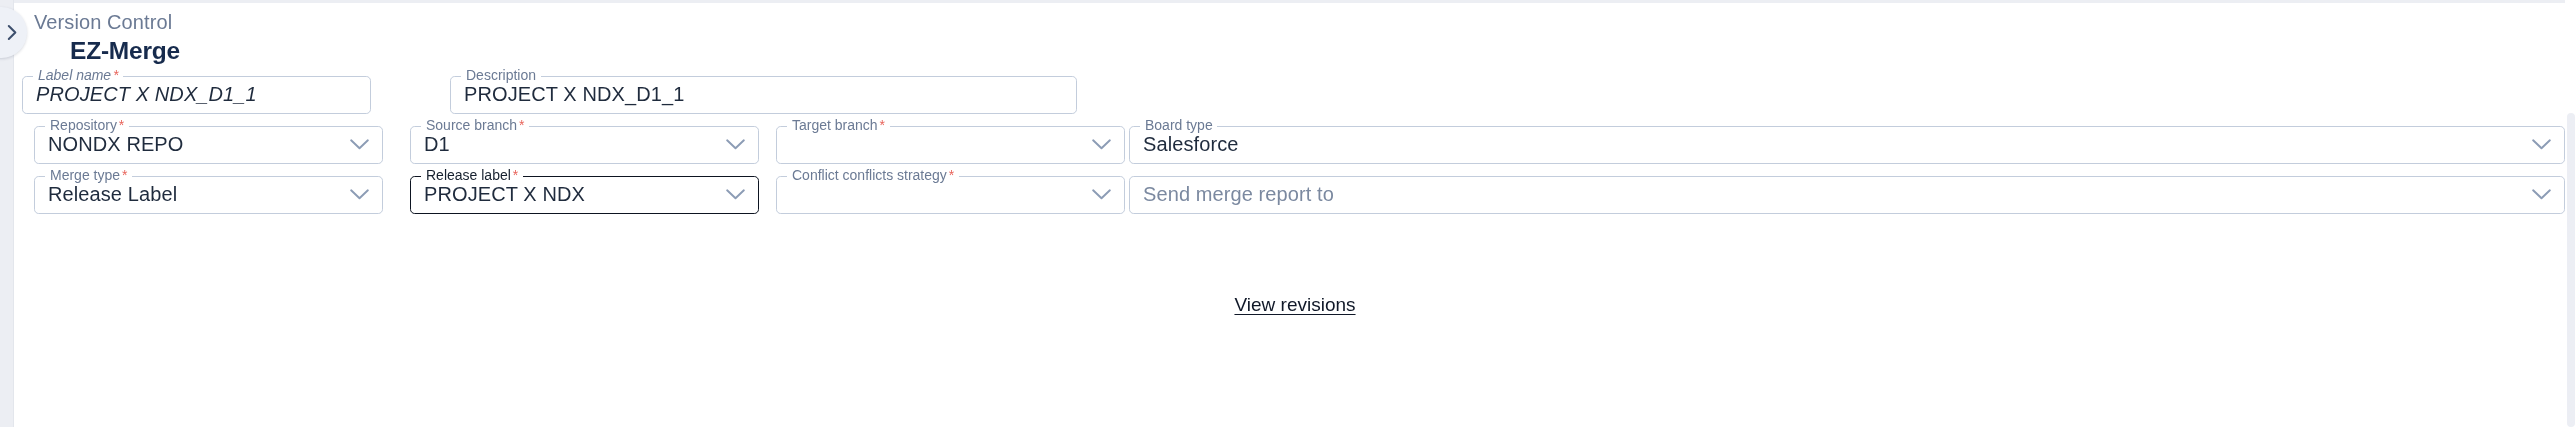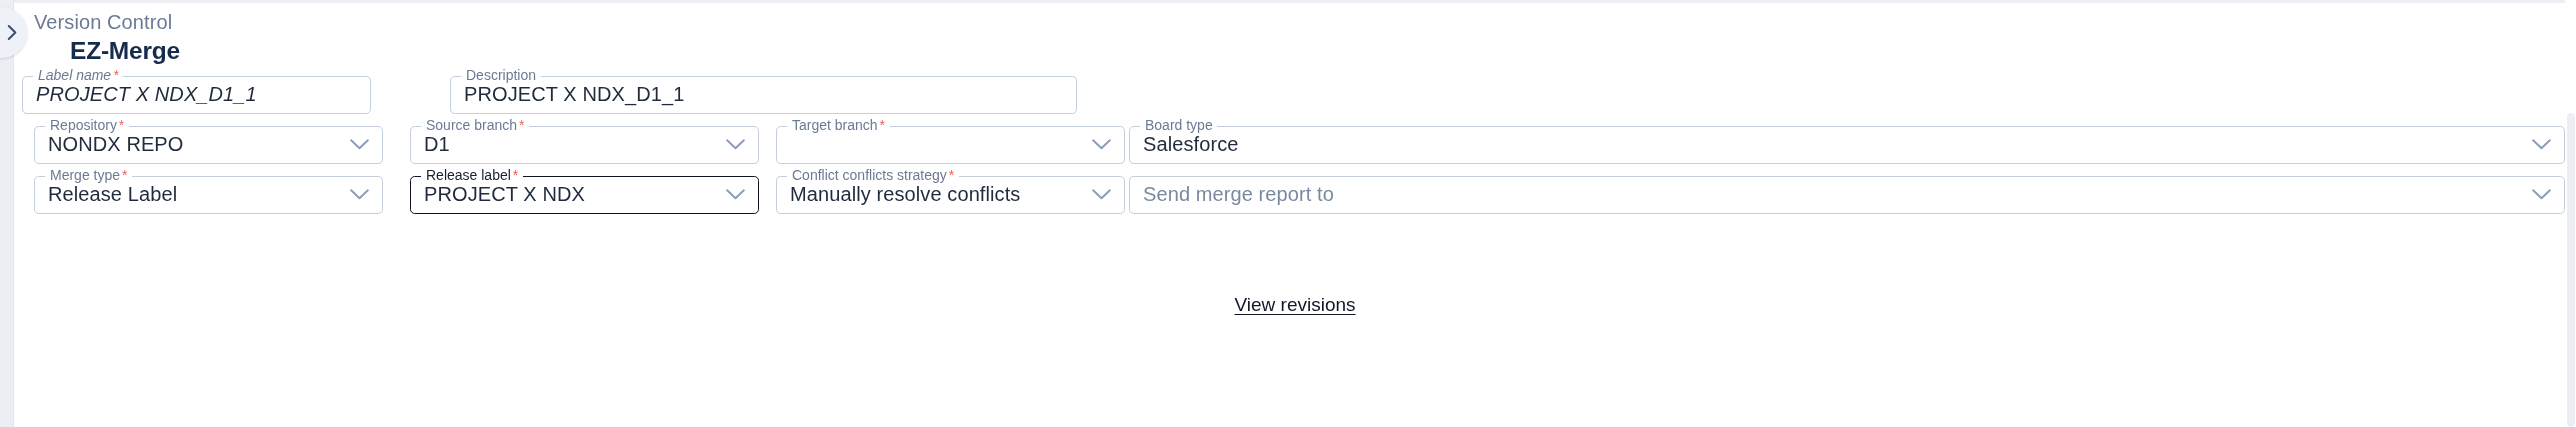--- a/index.html
+++ b/index.html
@@ -329,21 +329,20 @@
               <path d="M2 2.5 L11 11 L20 2.5" stroke="#8c9cb5" stroke-width="2.1" stroke-linecap="round" stroke-linejoin="round"></path>
             </svg>
           </div>
         </div>
 
         <div class="field" style="left:762px; width:349px;">
           <div class="fieldset"></div>
           <div class="legend">
             <span>Conflict conflicts strategy</span><span class="req">*</span>
           </div>
-          <div class="value">Manually resolve conflicts</div>
           <div class="caret">
             <svg width="21" height="13" viewBox="0 0 22 14" fill="none">
               <path d="M2 2.5 L11 11 L20 2.5" stroke="#8c9cb5" stroke-width="2.1" stroke-linecap="round" stroke-linejoin="round"></path>
             </svg>
           </div>
         </div>
 
         <div class="field" style="left:1115px; width:1436px;">
           <div class="fieldset"></div>
           <div class="value placeholder">Send merge report to</div>

